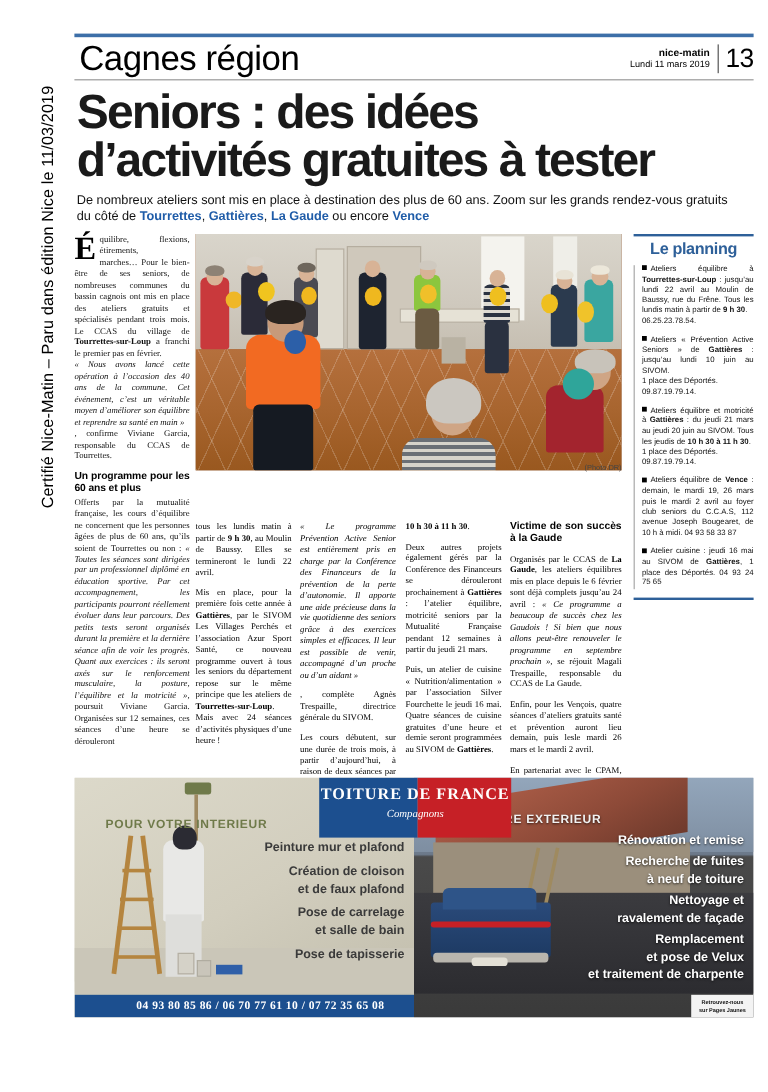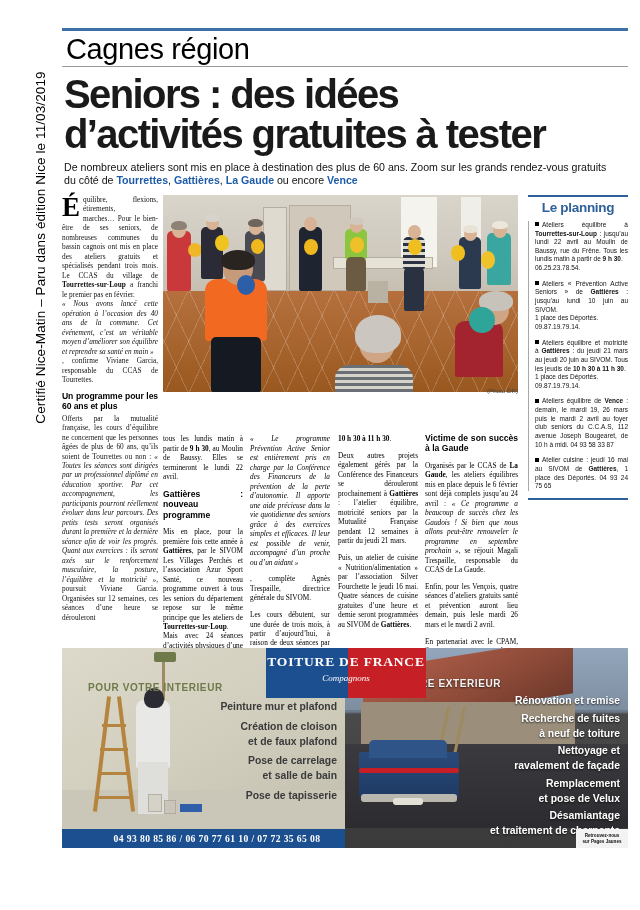--- a/index.html
+++ b/index.html
@@ -315,20 +315,28 @@
 
   <div id="cert-strip">
     <div id="cert-text">Certifié Nice-Matin – Paru dans édition Nice le 11/03/2019</div>
   </div>
 
   <div id="content">
 
     <div class="rule-blue"></div>
     <div class="masthead">
       <div class="section-title">Cagnes région</div>
+      <div class="masthead-right">
+        <div class="masthead-meta">
+          <div class="paper-name">nice-matin</div>
+          <div class="paper-date">Lundi 11 mars 2019</div>
+        </div>
+        <div class="meta-divider"></div>
+        <div class="page-num">13</div>
+      </div>
     </div>
     <div class="rule-grey"></div>
 
     <div class="headline">
       <div>Seniors : des idées</div>
       <div>d’activités gratuites à tester</div>
     </div>
 
     <div class="standfirst"><span>De nombreux ateliers sont mis en place à destination des plus de 60 ans. Zoom sur les grands rendez-vous gratuits du côté de </span><b>Tourrettes</b><span>, </span><b>Gattières</b><span>, </span><b>La Gaude</b><span> ou encore </span><b>Vence</b></div>
 
@@ -412,21 +420,20 @@
         </div>
         <div class="caption">
           <span class="credit">(Photo DR)</span>
         </div>
       </div>
 
       <div id="lower">
 
         <div class="lowcol" id="l1">
           <p><span>tous les lundis matin à partir de </span><b>9 h 30</b><span>, au Moulin de Baussy. Elles se termineront le lundi 22 avril.</span></p>
-          <div class="sub">Gattières : nouveau programme</div>
           <p><span>Mis en place, pour la première fois cette année à </span><b>Gattières</b><span>, par le SIVOM Les Villages Perchés et l’association Azur Sport Santé, ce nouveau programme ouvert à tous les seniors du département repose sur le même principe que les ateliers de </span><b>Tourrettes-sur-Loup</b><span>. Mais avec 24 séances d’activités physiques d’une heure ! </span></p>
         </div>
 
         <div class="lowcol" id="l2">
           <p class="ital">« Le programme Prévention Active Senior est entièrement pris en charge par la Conférence des Financeurs de la prévention de la perte d’autonomie. Il apporte une aide précieuse dans la vie quotidienne des seniors grâce à des exercices simples et efficaces. Il leur est possible de venir, accompagné d’un proche ou d’un aidant »</p>
           <p>, complète Agnès Trespaille, directrice générale du SIVOM.</p>
           <p><span>Les cours débutent, sur une durée de trois mois, à partir d’aujourd’hui, à raison de deux séances par semaine le lundi et mercredi matin de </span></p>
         </div>
 
         <div class="lowcol" id="l3">
@@ -533,21 +540,20 @@
       <div class="ad-head" style="left:18px;top:30px;color:#f2f2f2;text-shadow:0 1px 2px rgba(0,0,0,.7);">POUR VOTRE  EXTERIEUR</div>
 
       <div class="ad-list" style="right:8px;top:46px;width:190px;color:#ffffff;text-shadow:0 1px 2px rgba(0,0,0,.75);">
         <div>Rénovation et remise</div>
         <div style="margin-top:3px;">Recherche de fuites</div>
         <div>à neuf de toiture</div>
         <div style="margin-top:3px;">Nettoyage et</div>
         <div>ravalement de façade</div>
         <div style="margin-top:3px;">Remplacement</div>
         <div>et pose de Velux</div>
-        <div style="margin-top:3px;">Désamiantage</div>
         <div>et traitement de charpente</div>
       </div>
 
     </div>
 
     <div id="ad-logo">
       <div id="logo-blue"></div>
       <div id="logo-red"></div>
       <div id="logo-text">TOITURE DE FRANCE</div>
       <div id="logo-sub">Compagnons</div>

